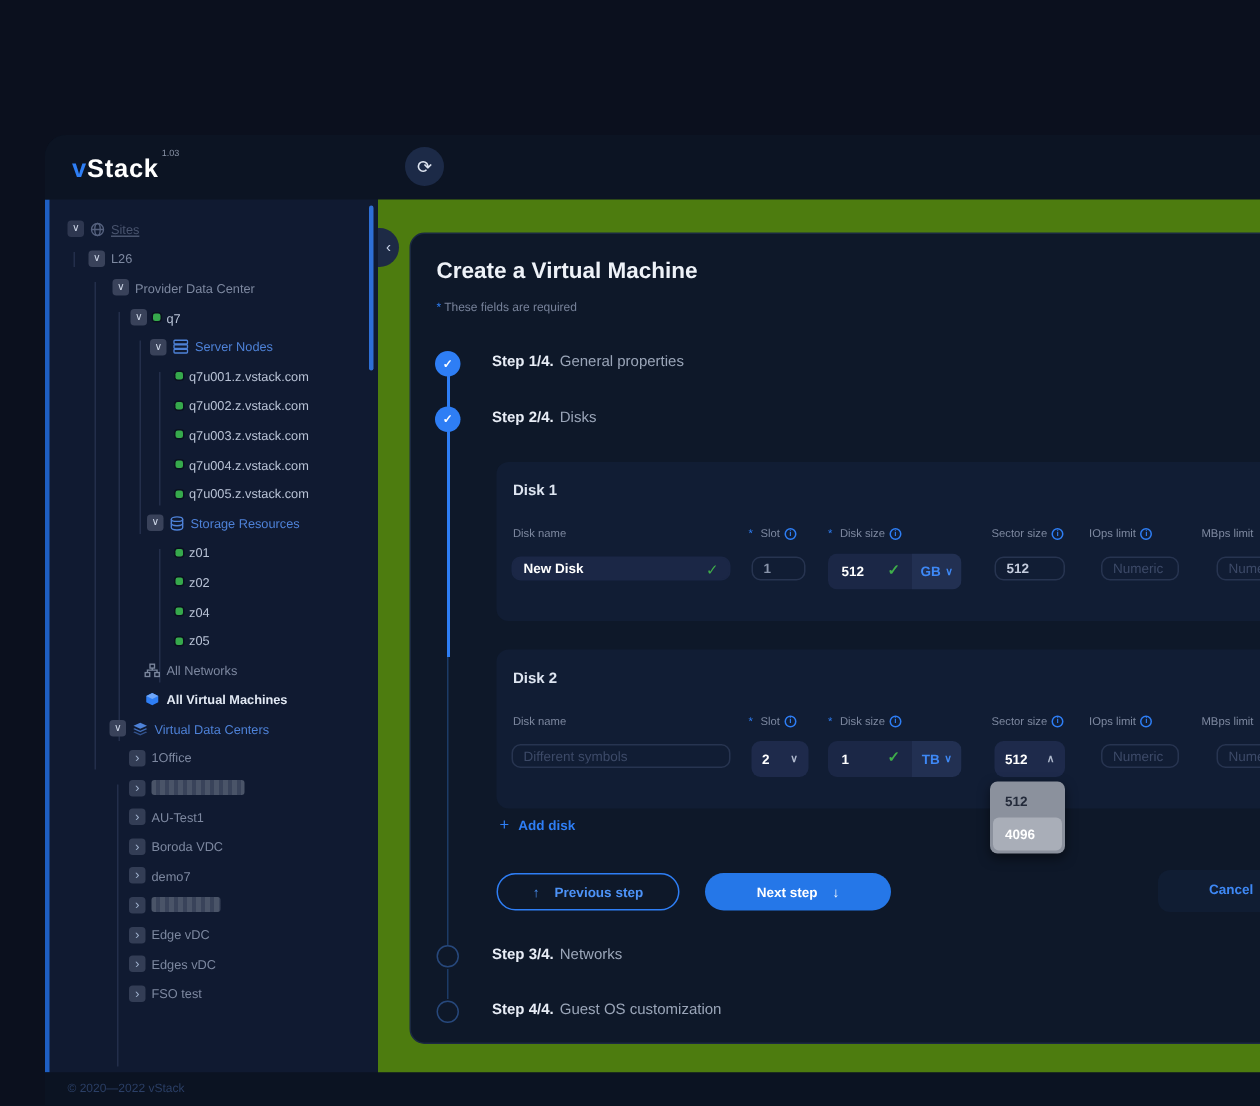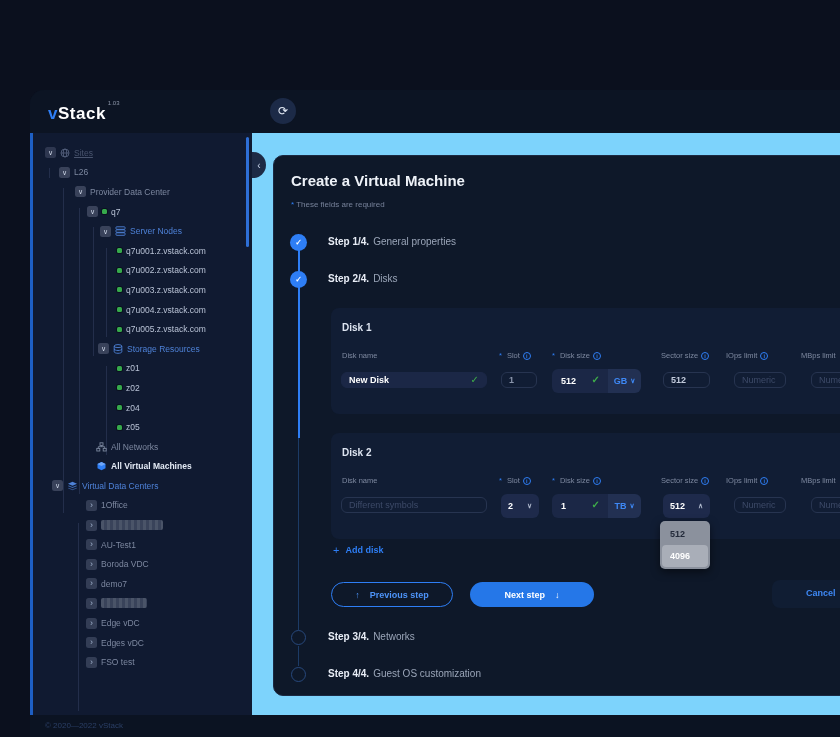--- a/index.html
+++ b/index.html
@@ -31,21 +31,21 @@
     display:flex; align-items:center; justify-content:center; color:#9fb0cc; }
   .chev::after { content:"›"; font-size:9px; line-height:1; }
   .chev.down::after { content:"∨"; font-size:7px; }
   .dot { width:5px; height:5px; border-radius:1.5px; background:#36a94c; flex:none; box-shadow:0 0 0 1px rgba(0,0,0,.35); }
   .c-dim { color:#49546e;text-decoration:underline; } .c-mid { color:#7d88a0; } .c-light { color:#b9c3d6; }
   .c-blue { color:#4e82d8; } .c-white { color:#e2e9f4; font-weight:bold; }
   .redact { height:10px; border-radius:2px;
     background:repeating-linear-gradient(90deg,#4a5468 0 3px,#39435a 3px 6px); }
   .icn { flex:none; display:flex; }
   
-  .main { position:relative; flex:1; background:#7dd3fc; }
+  .main { position:relative; flex:1; background:#4d7c0f; }
   .collapse { position:absolute; left:0; top:19px; width:14px; height:26px; background:#1d2a45;
     border-radius:0 13px 13px 0; color:#c7d2e8; display:flex; align-items:center; justify-content:center; cursor:pointer; }
   .collapse::after { content:"‹"; font-size:10px; }
   .card { position:absolute; left:21px; top:22px; width:660px; height:541px;
     background:#0e1829; border:1px solid #1b2942; border-radius:10px; }
   .title { position:absolute; left:17px; top:16px; font-size:15px; font-weight:bold; color:#eef2f8; }
   .note { position:absolute; left:17px; top:44px; font-size:8px; color:#77829a; }
   .req { color:#2e7ef5; margin-right:2px; }
   .sline { position:absolute; left:23.5px; width:2px; background:#2e7ef5; }
   .sline.dim { width:1.5px; background:#1c3b66; }
@@ -217,21 +217,21 @@
         </div>
         <div class="trow" style="padding-left:66px">
           <span class="icn">
               <svg width="11" height="11" viewBox="0 0 11 11">
                 <path d="M5.5 1 9.5 3v4.2l-4 2-4-2V3z" fill="#2e7ef5"></path>
                 <path d="M5.5 1 9.5 3 5.5 5 1.5 3z" fill="#6fa6f8"></path>
               </svg>
             </span>
           <span class="c-white">All Virtual Machines</span>
         </div>
-        <div class="trow" style="padding-left:22px">
+        <div class="trow" style="padding-left:43px">
           <span class="chk"></span>
           <span class="icn">
               <svg width="11" height="10" viewBox="0 0 11 10" fill="#4e82d8">
                 <path d="M5.5.8 10 2.8 5.5 4.8 1 2.8z"></path>
                 <path d="M1.8 4.5 5.5 6.1 9.2 4.5l1 .5-4.7 2.1L.8 5z" opacity=".8"></path>
                 <path d="M1.8 6.7 5.5 8.3 9.2 6.7l1 .5-4.7 2.1L.8 7.2z" opacity=".55"></path>
               </svg>
             </span>
           <span class="c-blue">Virtual Data Centers</span>
         </div>

